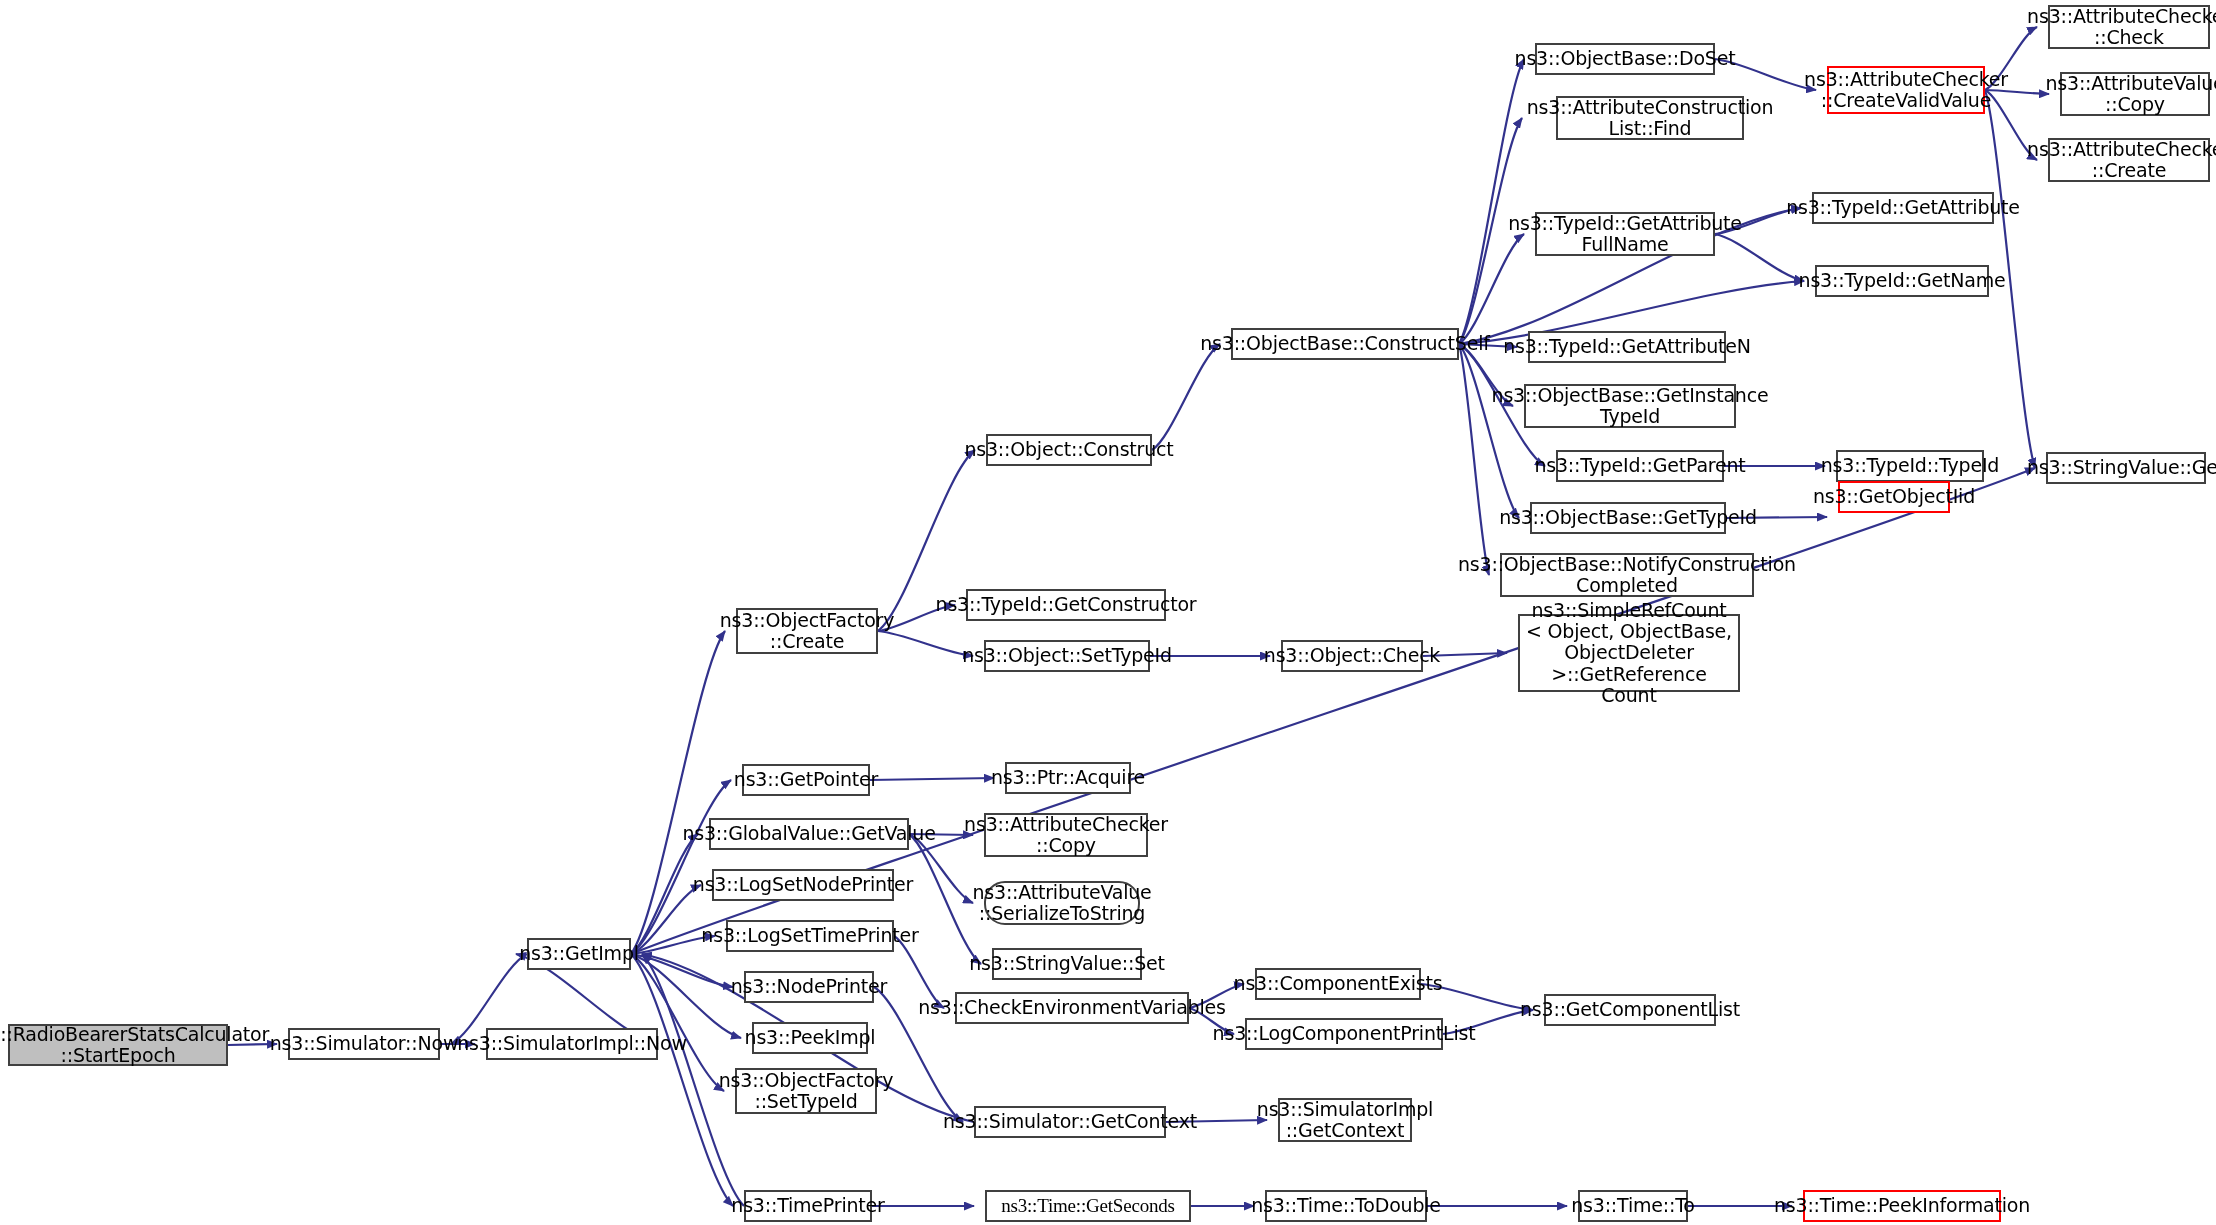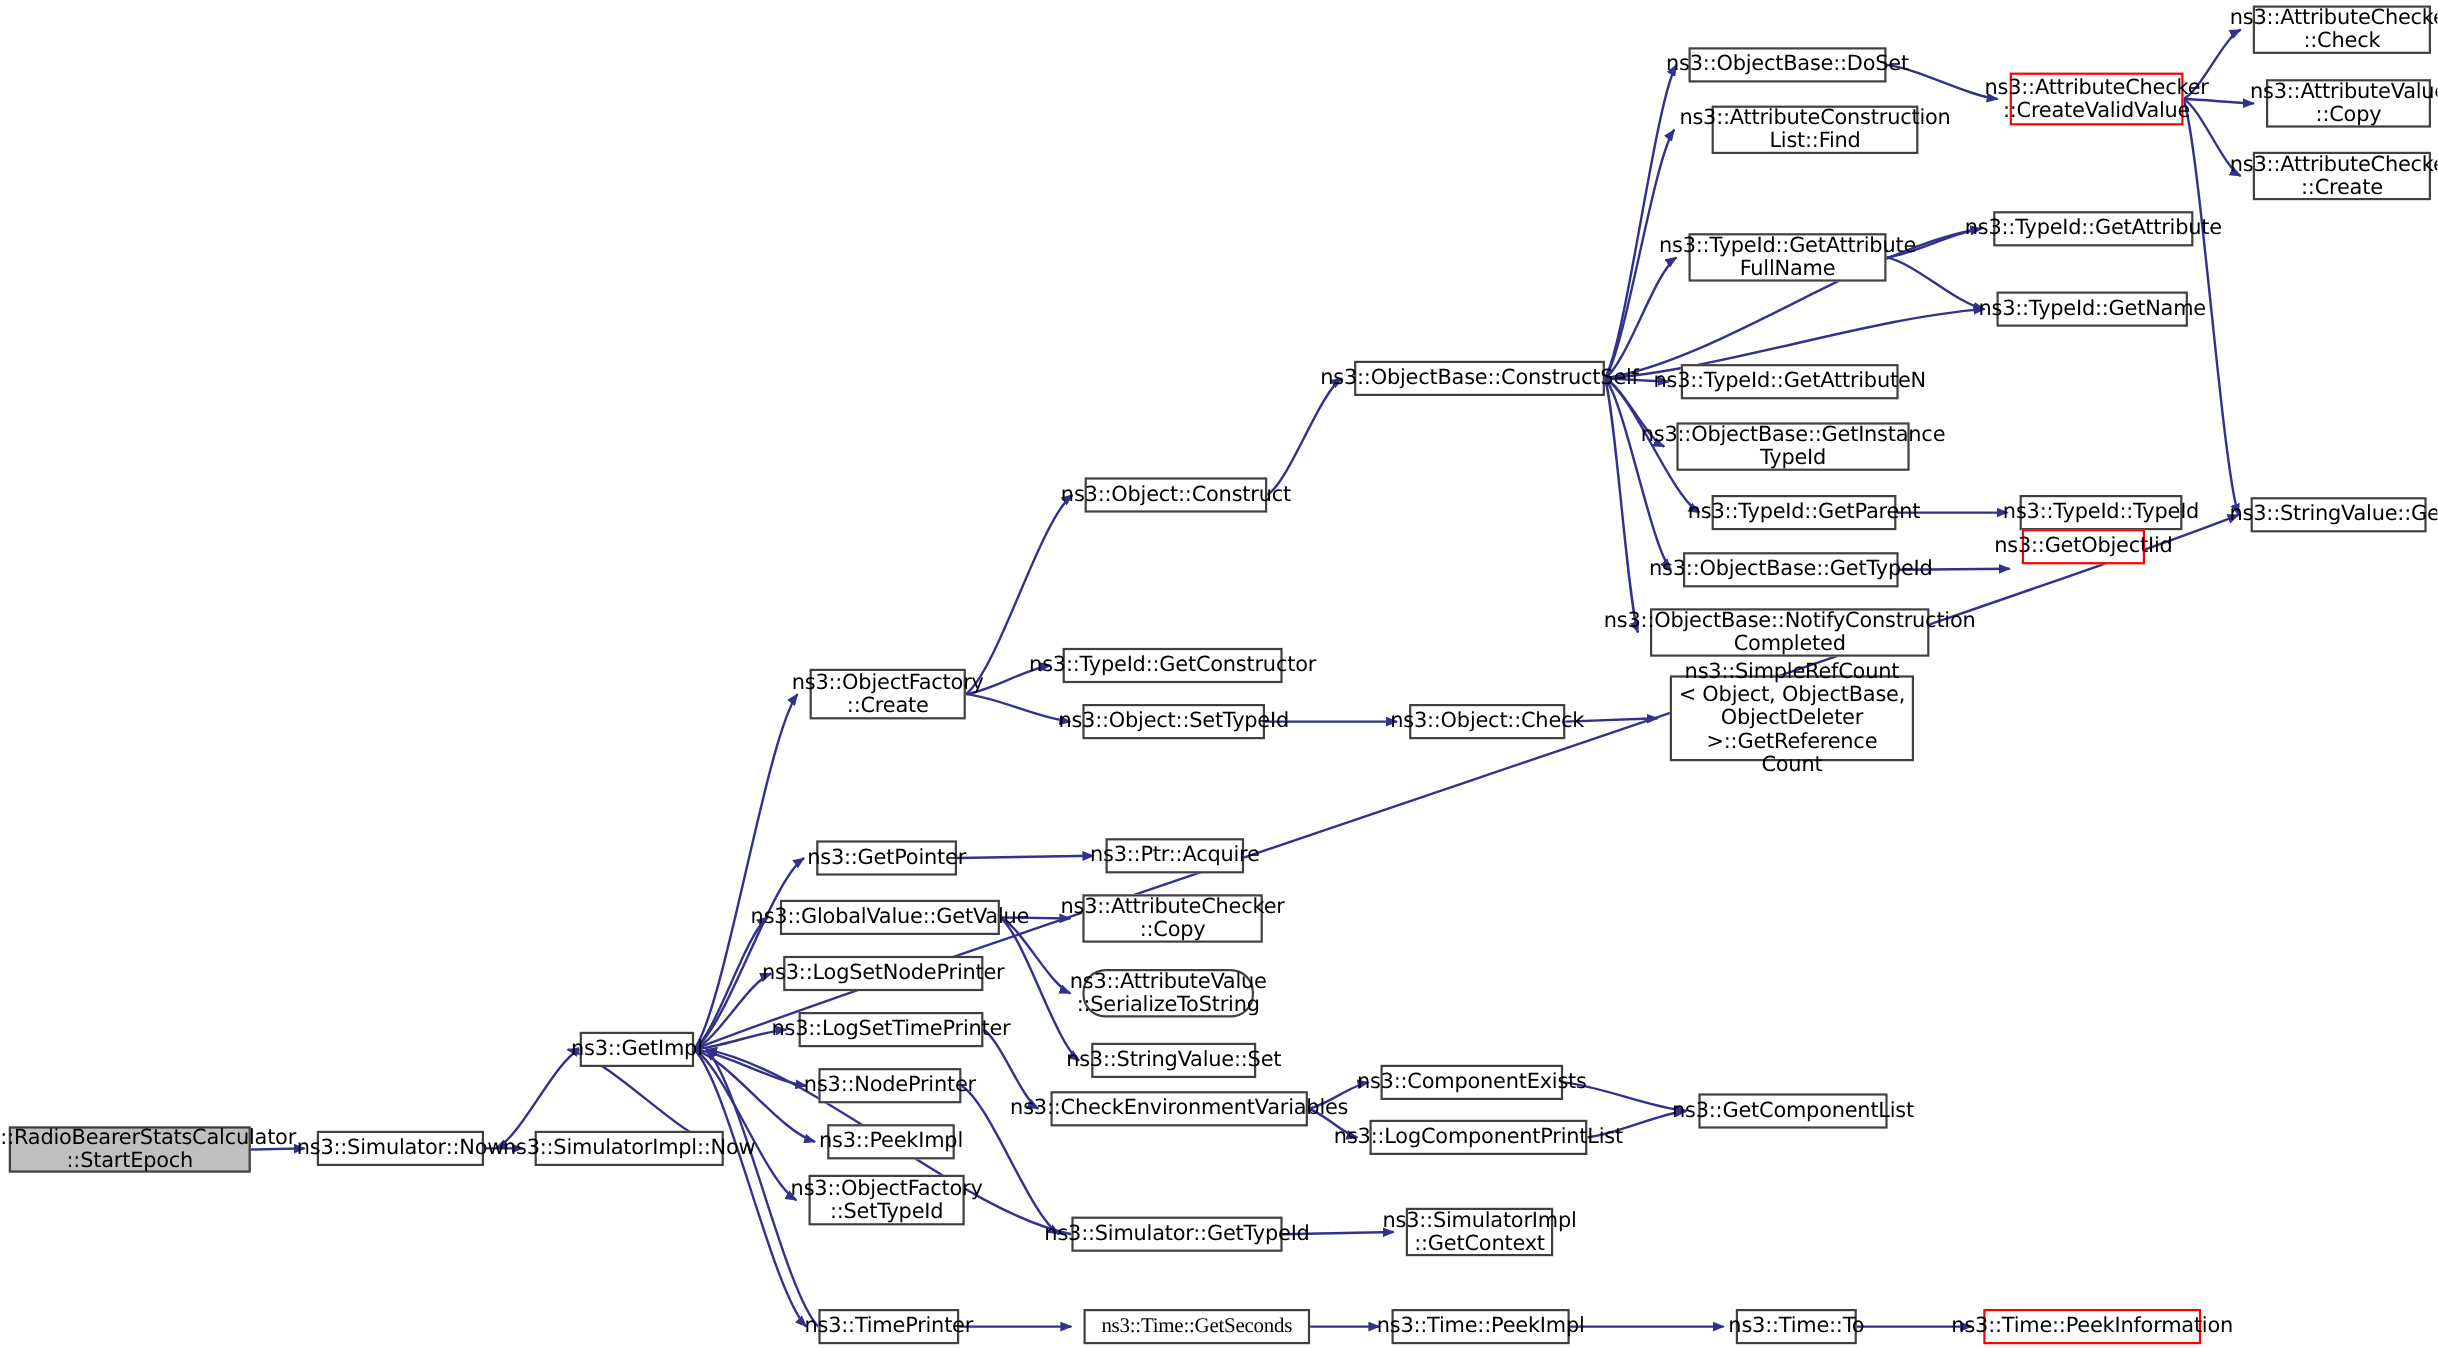--- a/index.html
+++ b/index.html
@@ -111,26 +111,26 @@
       <div class="node" style="left: 712px; top: 869px; width: 182px; height: 32px;">ns3::LogSetNodePrinter</div>
       <div class="node" style="left: 726px; top: 920px; width: 168px; height: 32px;">ns3::LogSetTimePrinter</div>
       <div class="node" style="left: 744px; top: 971px; width: 130px; height: 32px;">ns3::NodePrinter</div>
       <div class="node" style="left: 752px; top: 1022px; width: 116px; height: 32px;">ns3::PeekImpl</div>
       <div class="node" style="left: 735px; top: 1068px; width: 142px; height: 46px;">ns3::ObjectFactory
 ::SetTypeId</div>
       <div class="node" style="left: 955px; top: 992px; width: 234px; height: 32px;">ns3::CheckEnvironmentVariables</div>
       <div class="node" style="left: 1255px; top: 968px; width: 166px; height: 32px;">ns3::ComponentExists</div>
       <div class="node" style="left: 1245px; top: 1018px; width: 198px; height: 32px;">ns3::LogComponentPrintList</div>
       <div class="node" style="left: 1544px; top: 994px; width: 172px; height: 32px;">ns3::GetComponentList</div>
-      <div class="node" style="left: 974px; top: 1106px; width: 192px; height: 32px;">ns3::Simulator::GetTypeId</div>
+      <div class="node" style="left: 974px; top: 1106px; width: 192px; height: 32px;">ns3::Simulator::GetContext</div>
       <div class="node" style="left: 1278px; top: 1098px; width: 134px; height: 44px;">ns3::SimulatorImpl
 ::GetContext</div>
       <div class="node" style="left: 744px; top: 1190px; width: 128px; height: 32px;">ns3::TimePrinter</div>
       <div class="node" style="left: 985px; top: 1190px; width: 206px; height: 32px; font-family: Liberation Serif, serif;">ns3::Time::GetSeconds</div>
-      <div class="node" style="left: 1265px; top: 1190px; width: 162px; height: 32px;">ns3::Time::PeekImpl</div>
+      <div class="node" style="left: 1265px; top: 1190px; width: 162px; height: 32px;">ns3::Time::ToDouble</div>
       <div class="node" style="left: 1578px; top: 1190px; width: 110px; height: 32px;">ns3::Time::To</div>
       <div class="node hl" style="left: 1803px; top: 1190px; width: 198px; height: 32px;">ns3::Time::PeekInformation</div>
       <div class="node" style="left: 736px; top: 608px; width: 142px; height: 46px;">ns3::ObjectFactory
 ::Create</div>
       <div class="node" style="left: 966px; top: 589px; width: 200px; height: 32px;">ns3::TypeId::GetConstructor</div>
       <div class="node" style="left: 984px; top: 640px; width: 166px; height: 32px;">ns3::Object::SetTypeId</div>
       <div class="node" style="left: 1281px; top: 640px; width: 142px; height: 32px;">ns3::Object::Check</div>
       <div class="node" style="left: 1518px; top: 614px; width: 222px; height: 78px;">ns3::SimpleRefCount
 &lt; Object, ObjectBase,
  ObjectDeleter &gt;::GetReference

